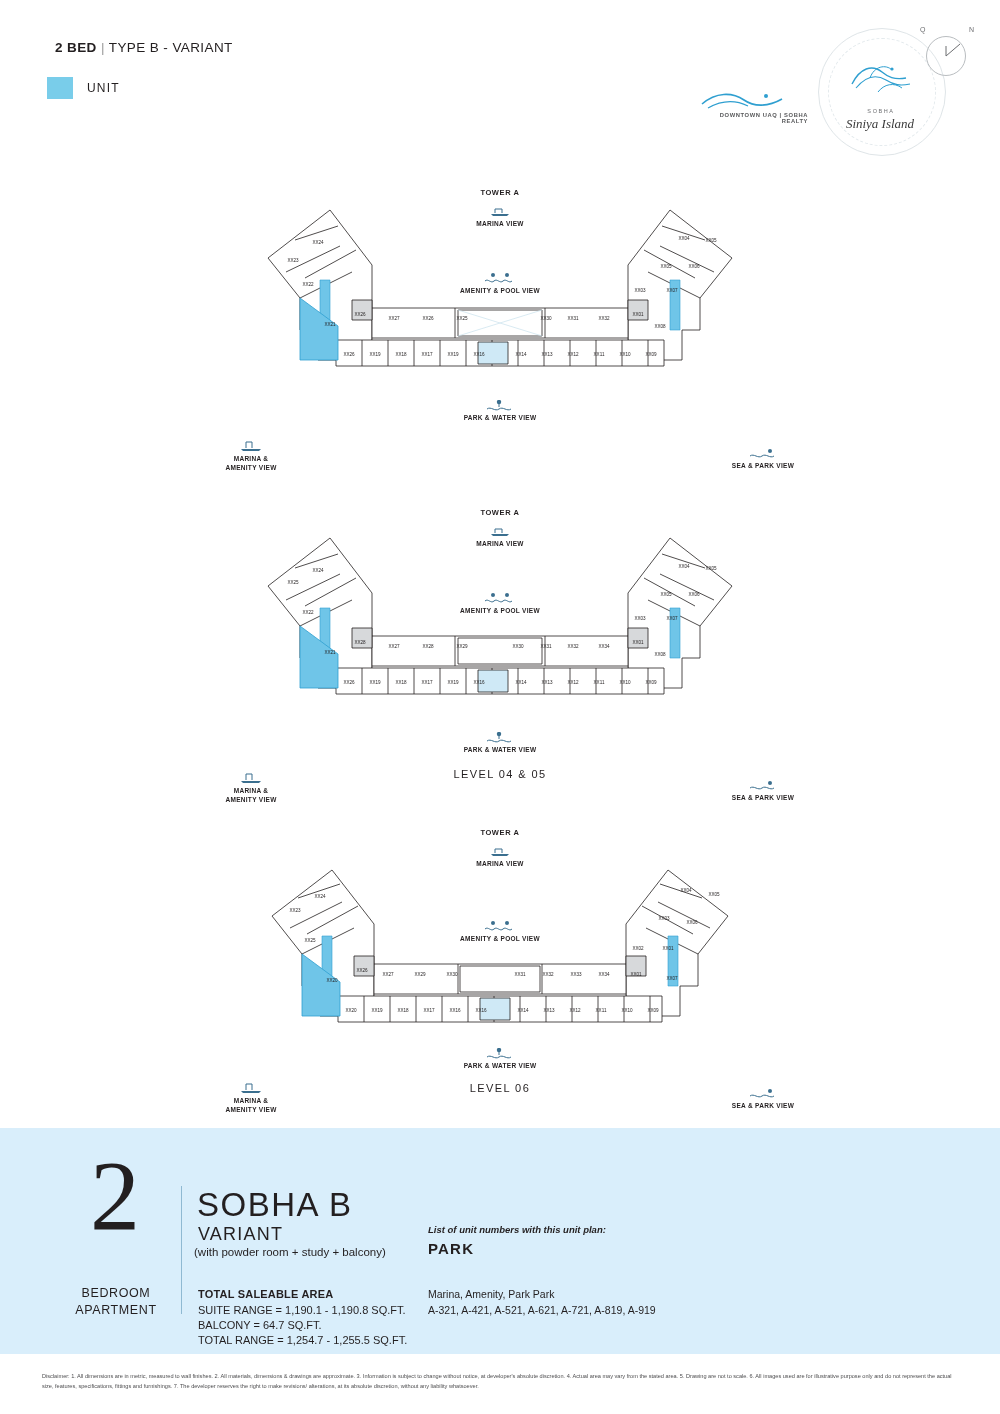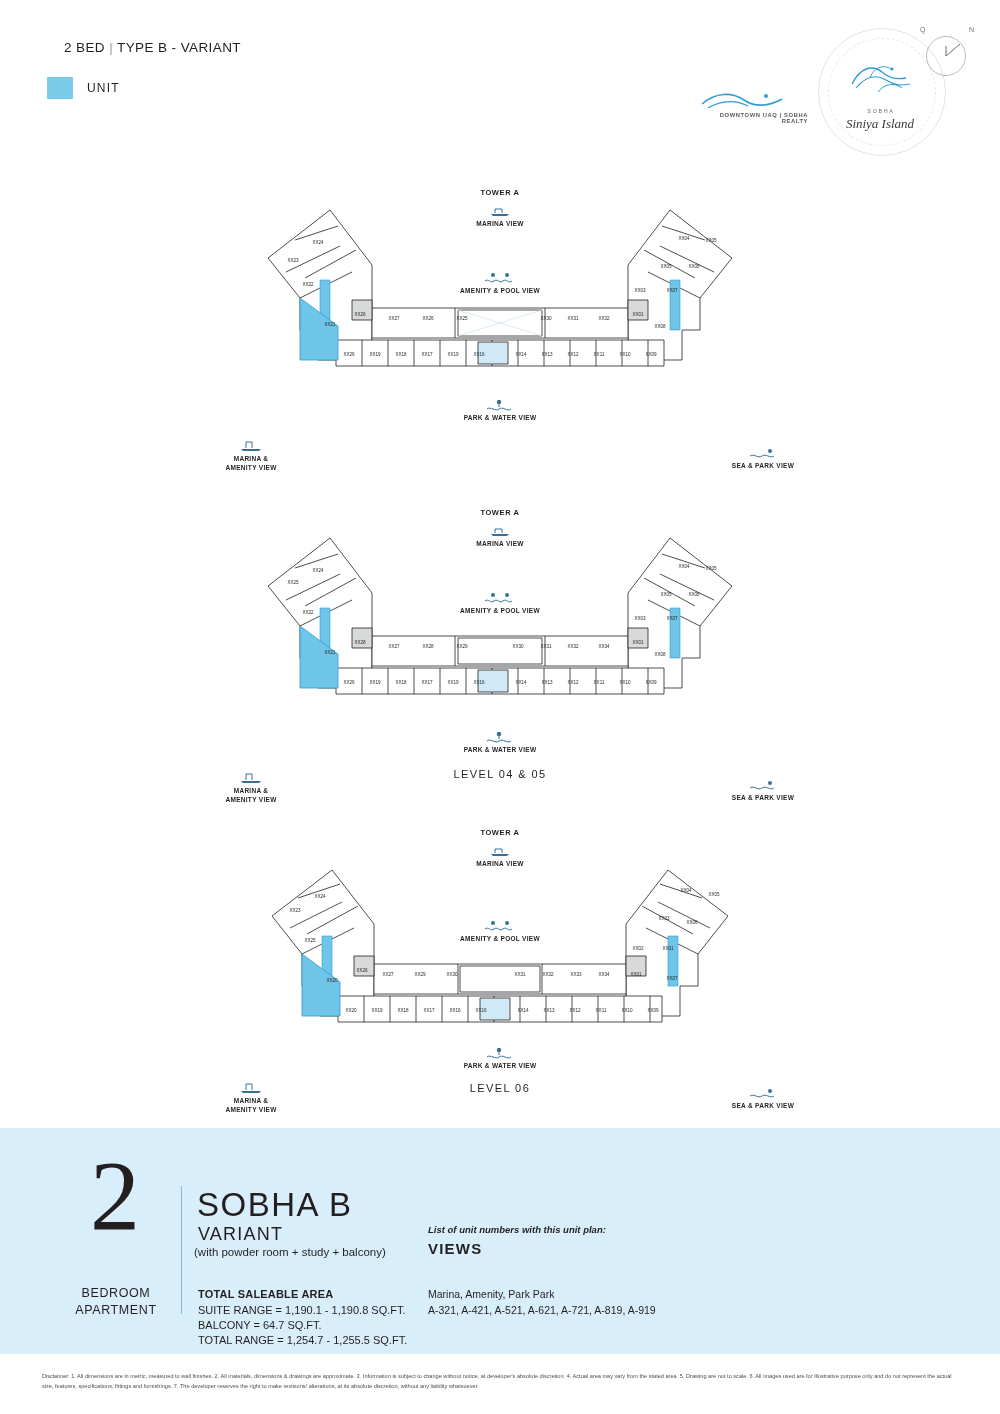--- a/index.html
+++ b/index.html
@@ -12,21 +12,21 @@
     position:relative;
     overflow:hidden;
   }
   .page { position:relative; width:1000px; height:1414px; }
 
   
   .hdr-title {
     position:absolute; left:55px; top:40px;
     font-size:13.5px; letter-spacing:.4px; color:#231f20;
   }
-  .hdr-title b { font-weight:normal;margin-left:9px; }
+  .hdr-title b { font-weight:bold; }
   .hdr-title .sep { color:#9b9b9b; font-weight:normal; }
 
   .legend { position:absolute; left:47px; top:77px; display:flex; align-items:center; }
   .legend .swatch { width:26px; height:22px; background:#79cdea; }
   .legend .lbl { margin-left:14px; font-size:12px; letter-spacing:1.2px; }
 
   
   .brand { position:absolute; right:42px; top:28px; width:260px; height:130px; }
   .brand .ring {
     position:absolute; right:12px; top:0; width:128px; height:128px;
@@ -478,20 +478,20 @@
     <div class="type">SOBHA B</div>
     <div class="variant">VARIANT</div>
     <div class="with">(with powder room + study + balcony)</div>
 
     <div class="tsa">TOTAL SALEABLE AREA</div>
     <div class="l1">SUITE RANGE = 1,190.1 - 1,190.8 SQ.FT.</div>
     <div class="l2">BALCONY = 64.7 SQ.FT.</div>
     <div class="l3">TOTAL RANGE = 1,254.7 - 1,255.5 SQ.FT.</div>
 
     <div class="listhdr">List of unit numbers with this unit plan:</div>
-    <div class="views">VIEWS</div>
+    <div class="views">PARK</div>
     <div class="vw1">Marina, Amenity, Park Park</div>
     <div class="vw2">A-321, A-421, A-521, A-621, A-721, A-819, A-919</div>
   </div>
 
   <div class="botline"></div>
   <div class="disclaimer">Disclaimer: 1. All dimensions are in metric, measured to wall finishes. 2. All materials, dimensions &amp; drawings are approximate. 3. Information is subject to change without notice, at developer's absolute discretion. 4. Actual area may vary from the stated area. 5. Drawing are not to scale. 6. All images used are for illustrative purpose only and do not represent the actual size, features, specifications, fittings and furnishings. 7. The developer reserves the right to make revisions/ alterations, at its absolute discretion, without any liability whatsoever.</div>
 </div>
 
 </body></html>

